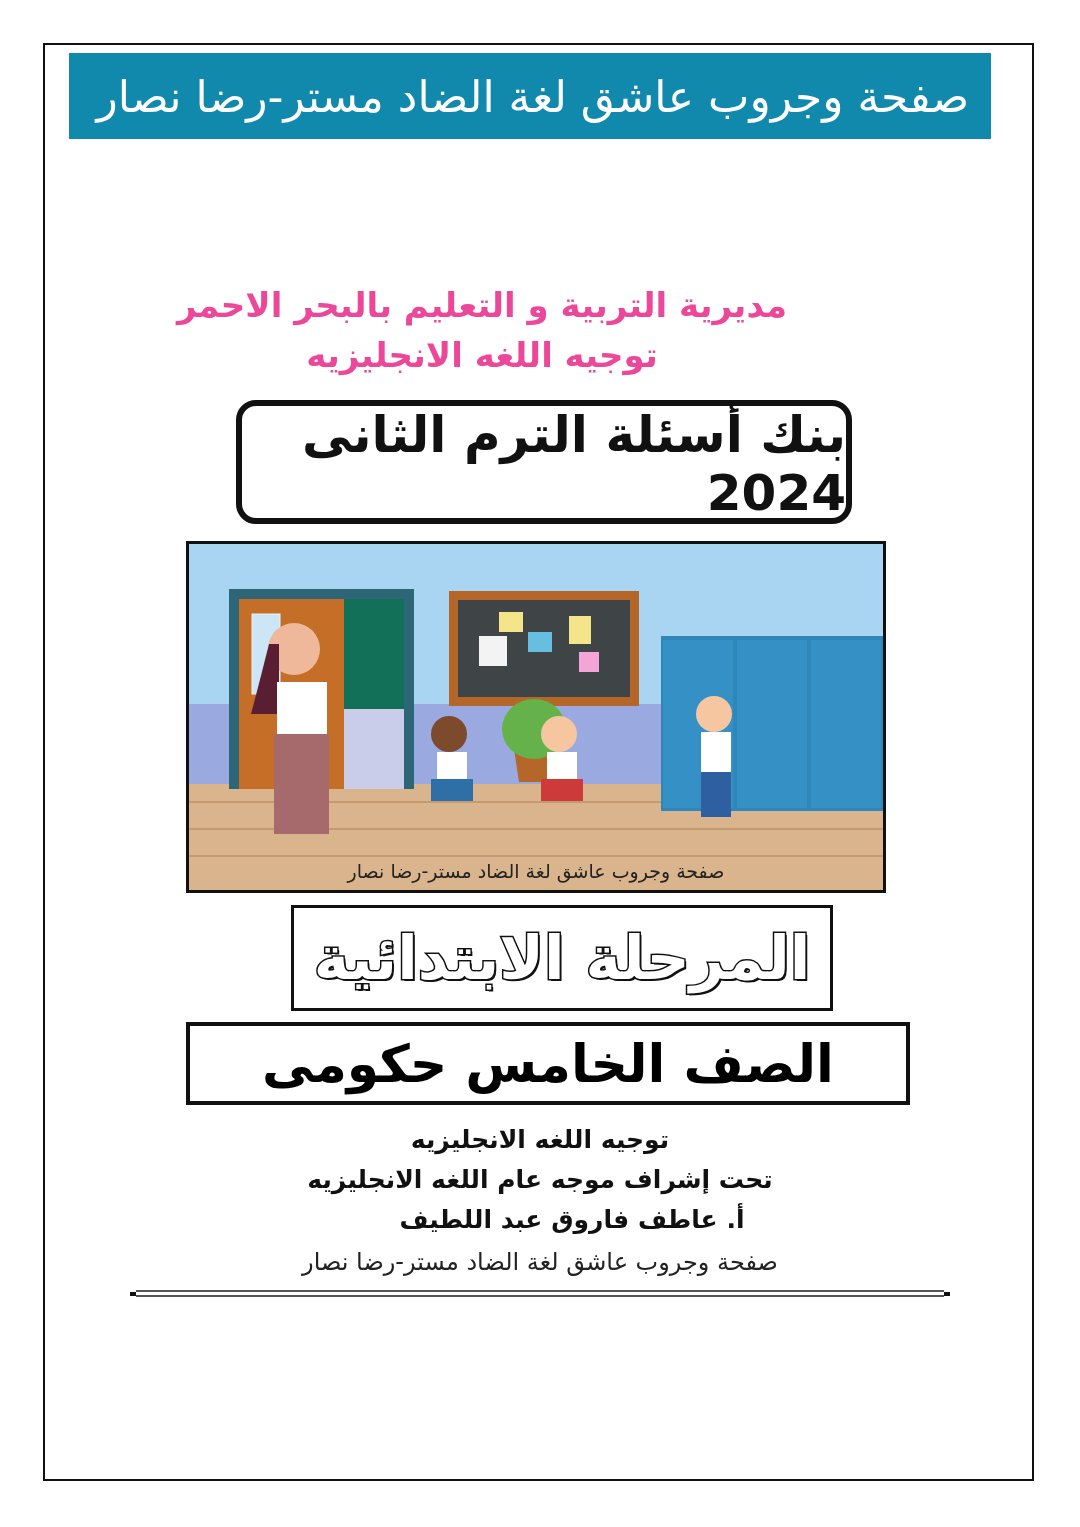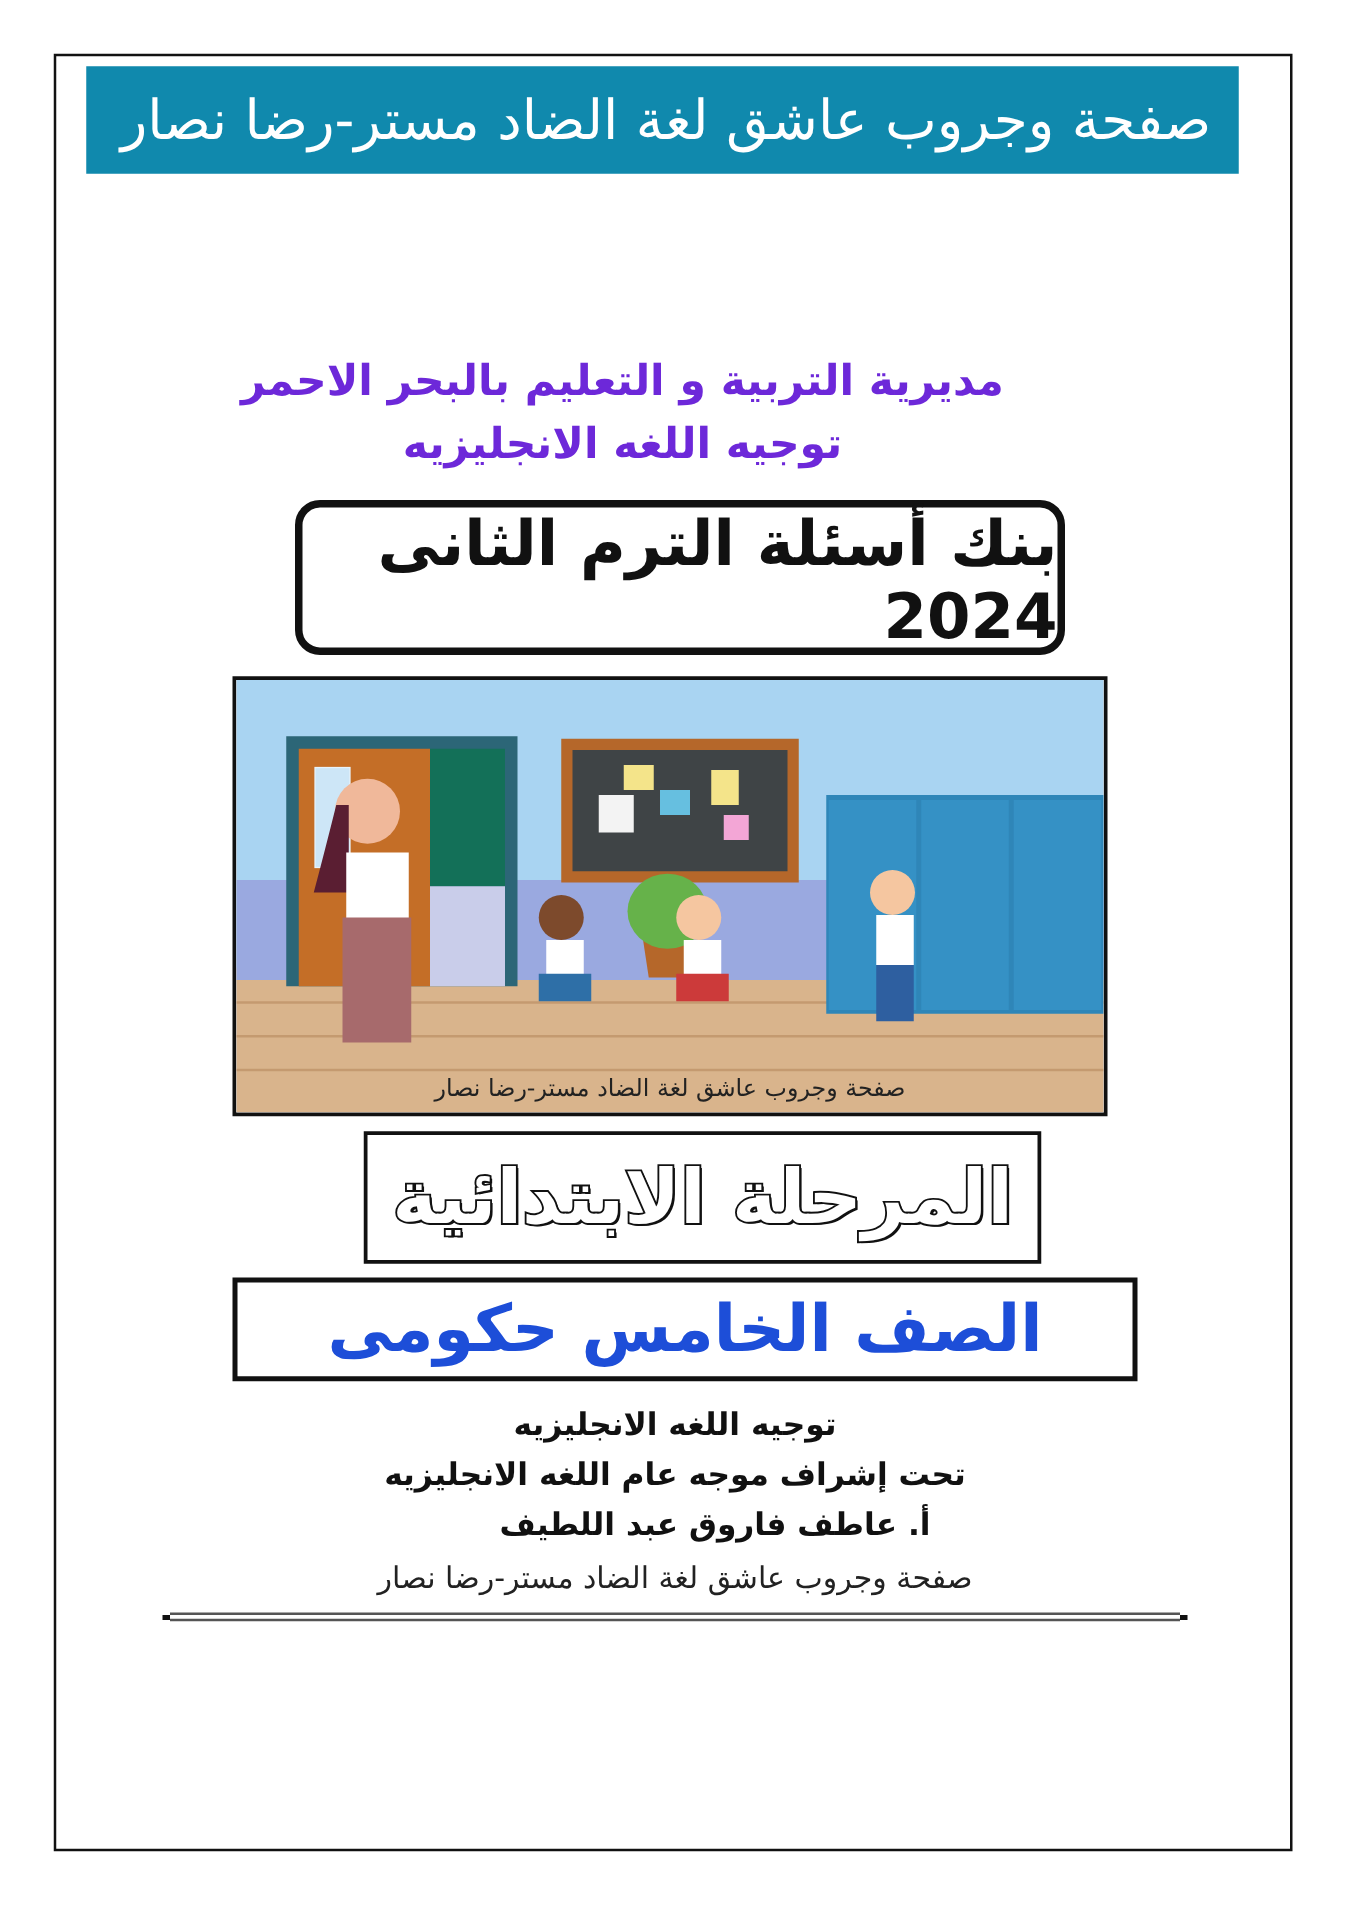--- a/index.html
+++ b/index.html
@@ -5,42 +5,42 @@
   html, body { margin:0; padding:0; background:#ffffff; }
   body { width:1080px; height:1527px; position:relative; overflow:hidden;
          font-family:"DejaVu Sans", sans-serif; direction:rtl; }
   .page-border { position:absolute; left:43px; top:43px; width:991px; height:1438px;
                  border:2px solid #111; box-sizing:border-box; }
   .banner { position:absolute; left:69px; top:53px; width:922px; height:86px;
             background:#1089ad; color:#fff; display:flex; align-items:center;
             justify-content:flex-start; padding-right:22px; box-sizing:border-box;
             font-size:44px; }
   .dir-lines { position:absolute; left:0; width:964px; text-align:center;
-               font-weight:bold; color:#6d28d9;padding-left:16px; }
+               font-weight:bold; color:#ec4899; }
   .dir1 { top:285px; font-size:34px; }
   .dir2 { top:335px; font-size:34px; }
   .title-box { position:absolute; left:236px; top:400px; width:616px; height:124px;
                border:6px solid #111; border-radius:20px; box-sizing:border-box;
                display:flex; align-items:flex-start; justify-content:center;
                font-size:50px; font-weight:bold; color:#111; }
   .illus { position:absolute; left:186px; top:541px; width:700px; height:352px;
            border:3px solid #111; box-sizing:border-box; overflow:hidden; }
   .illus svg { display:block; }
   .illus-caption { position:absolute; left:0; right:0; bottom:8px; text-align:center;
                    font-size:19px; color:#222; }
   .stage-box { position:absolute; left:291px; top:905px; width:542px; height:106px;
                border:3px solid #111; box-sizing:border-box; display:flex;
                align-items:center; justify-content:center; }
   .stage-text { font-size:60px; font-weight:bold; color:#fff;
                 -webkit-text-stroke:3px #111; paint-order:stroke fill;
                 text-shadow:0 0 0 #111, 2px 2px 0 #111; }
   .grade-box { position:absolute; left:186px; top:1022px; width:724px; height:83px;
                border:4px solid #111; box-sizing:border-box; display:flex;
                align-items:center; justify-content:center;
-               font-size:52px; font-weight:bold; color:#1d4ed8; }
+               font-size:52px; font-weight:bold; color:#000000; }
   .sup { position:absolute; left:0; width:1080px; text-align:center;
          font-weight:bold; font-size:25px; color:#111; }
   .sup1 { top:1125px; } .sup2 { top:1165px; } .sup3 { top:1205px;margin-left:32px; }
   .footer-credit { position:absolute; left:0; width:1080px; top:1248px; text-align:center;
                    font-size:24px; color:#222; }
   .double-rule { position:absolute; left:130px; width:820px; top:1290px; height:7px; }
   .double-rule .l1 { position:absolute; left:6px; right:6px; top:0; height:2px; background:#555; }
   .double-rule .l2 { position:absolute; left:6px; right:6px; top:5px; height:2px; background:#555; }
   .double-rule .capl { position:absolute; left:0; top:2px; width:6px; height:4px; background:#111; }
   .double-rule .capr { position:absolute; right:0; top:2px; width:6px; height:4px; background:#111; }

